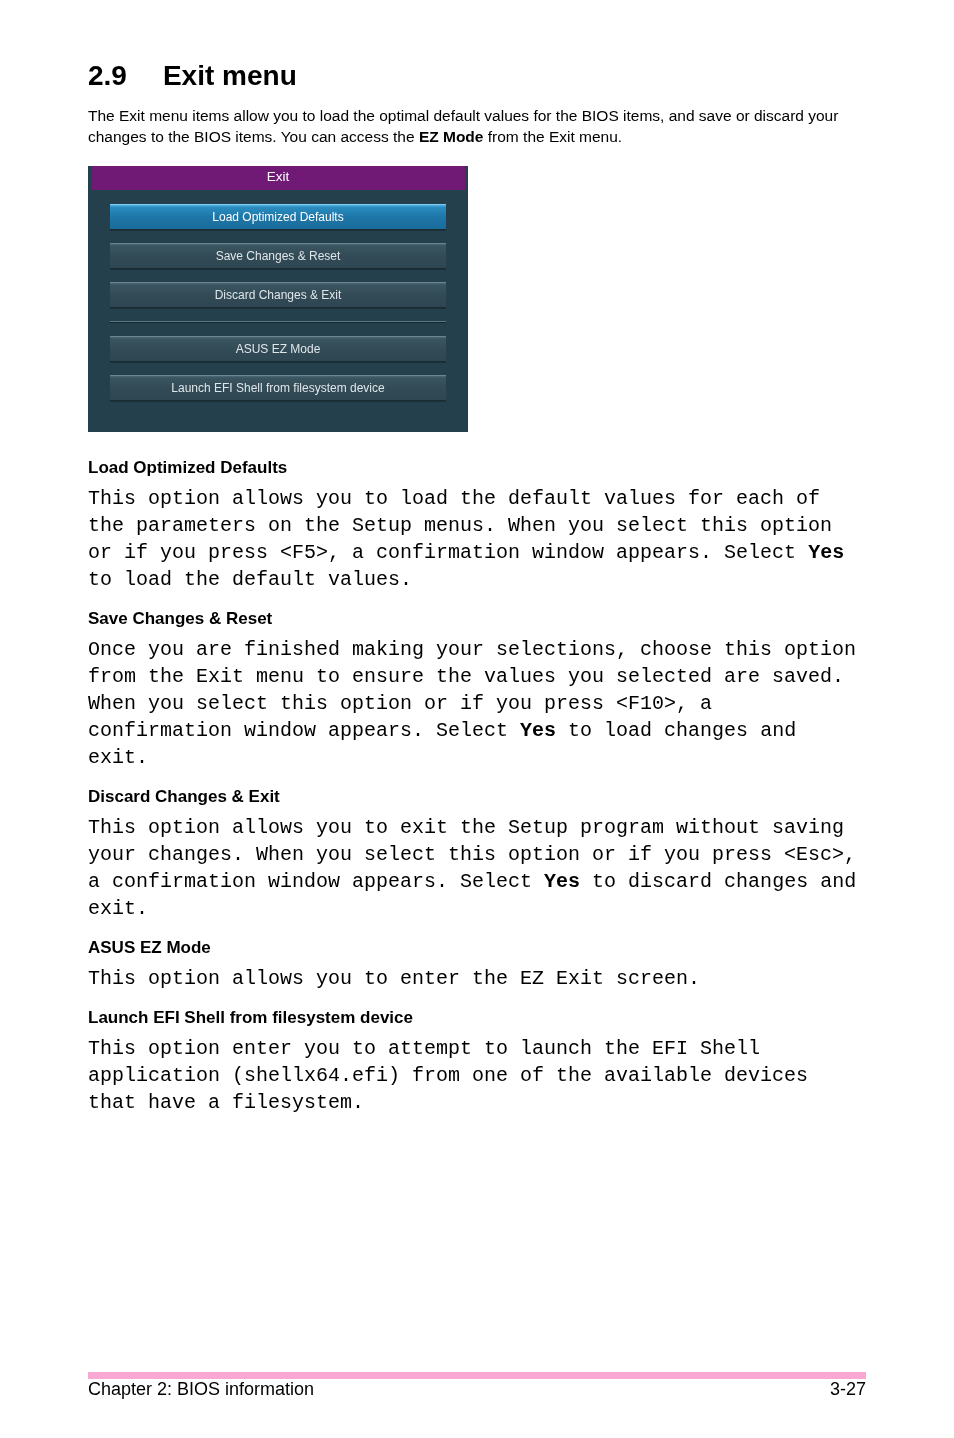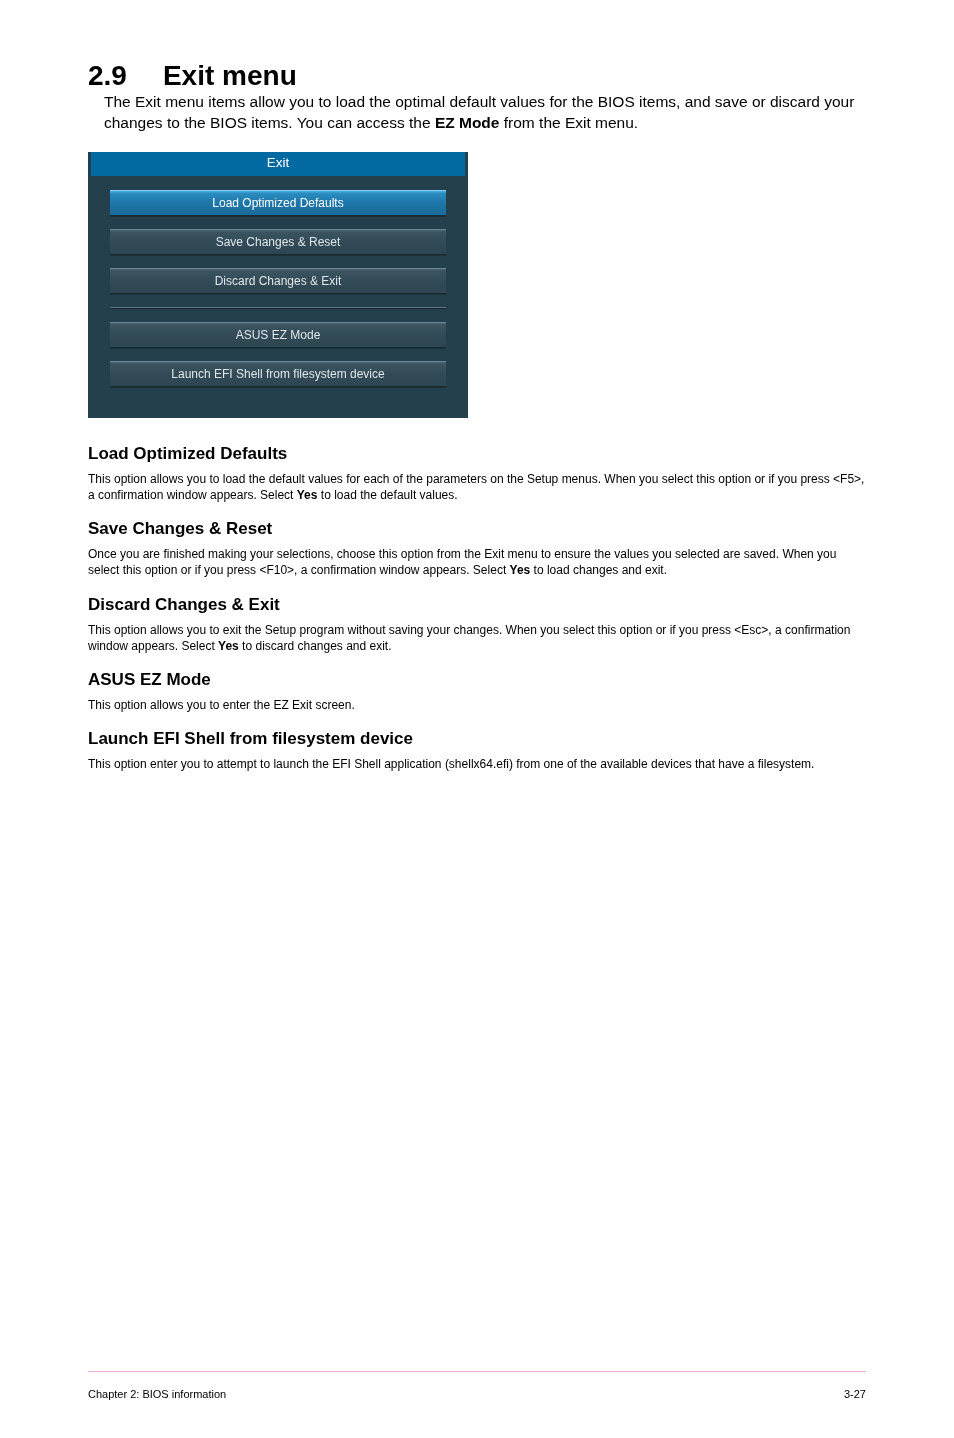--- a/index.html
+++ b/index.html
@@ -12,42 +12,42 @@
     background: #fff;
     color: #000;
     width: 954px;
     min-height: 1438px;
     position: relative;
     padding: 60px 88px 40px 88px;
   }
   .section-title {
     font-size: 28px;
     font-weight: bold;
+    margin-bottom: 14px;
   }
   .section-number {
     display: inline-block;
     margin-right: 36px;
   }
   .intro-text {
     font-size: 15.5px;
     line-height: 1.35;
     margin-bottom: 18px;
-    margin-left: 16px;
   }
   .bold {
     font-weight: bold;
   }
   .bios-panel {
     width: 380px;
     background: #25404d;
     padding: 0 0 18px 0;
     margin-bottom: 26px;
   }
   .bios-header {
-    background: #0369a1;
+    background: #701a75;
     color: #fff;
     text-align: center;
     font-size: 13.5px;
     padding: 3px 0 6px 0;
     margin: 0 3px 14px 3px;
   }
   .bios-buttons-group {
     padding: 0 22px;
   }
   .bios-button {
@@ -71,32 +71,33 @@
     background: #5a7784;
     margin: 4px 0 14px 0;
     box-shadow: 0 1px 0 #17262d;
   }
   .sub-heading {
     font-size: 17px;
     font-weight: bold;
     margin-bottom: 7px;
   }
   .body-text {
-    font-size: 12px;
+    font-size: 20px;
     line-height: 1.35;
     margin-bottom: 16px;
+    font-family: Liberation Mono, monospace;
   }
   .footer {
     position: absolute;
     bottom: 38px;
     left: 88px;
     right: 88px;
-    border-top: 1px solid #f9a8d4;
-    padding-top: 16px;
-    font-size: 11px;
+    border-top: 7px solid #f9a8d4;
+    padding-top: 0;
+    font-size: 18px;
     display: flex;
     justify-content: space-between;
   }
 </style>
 </head>
 <body>
 
 <h1 class="section-title">
   <span class="section-number">2.9</span><span>Exit menu</span>
 </h1>

